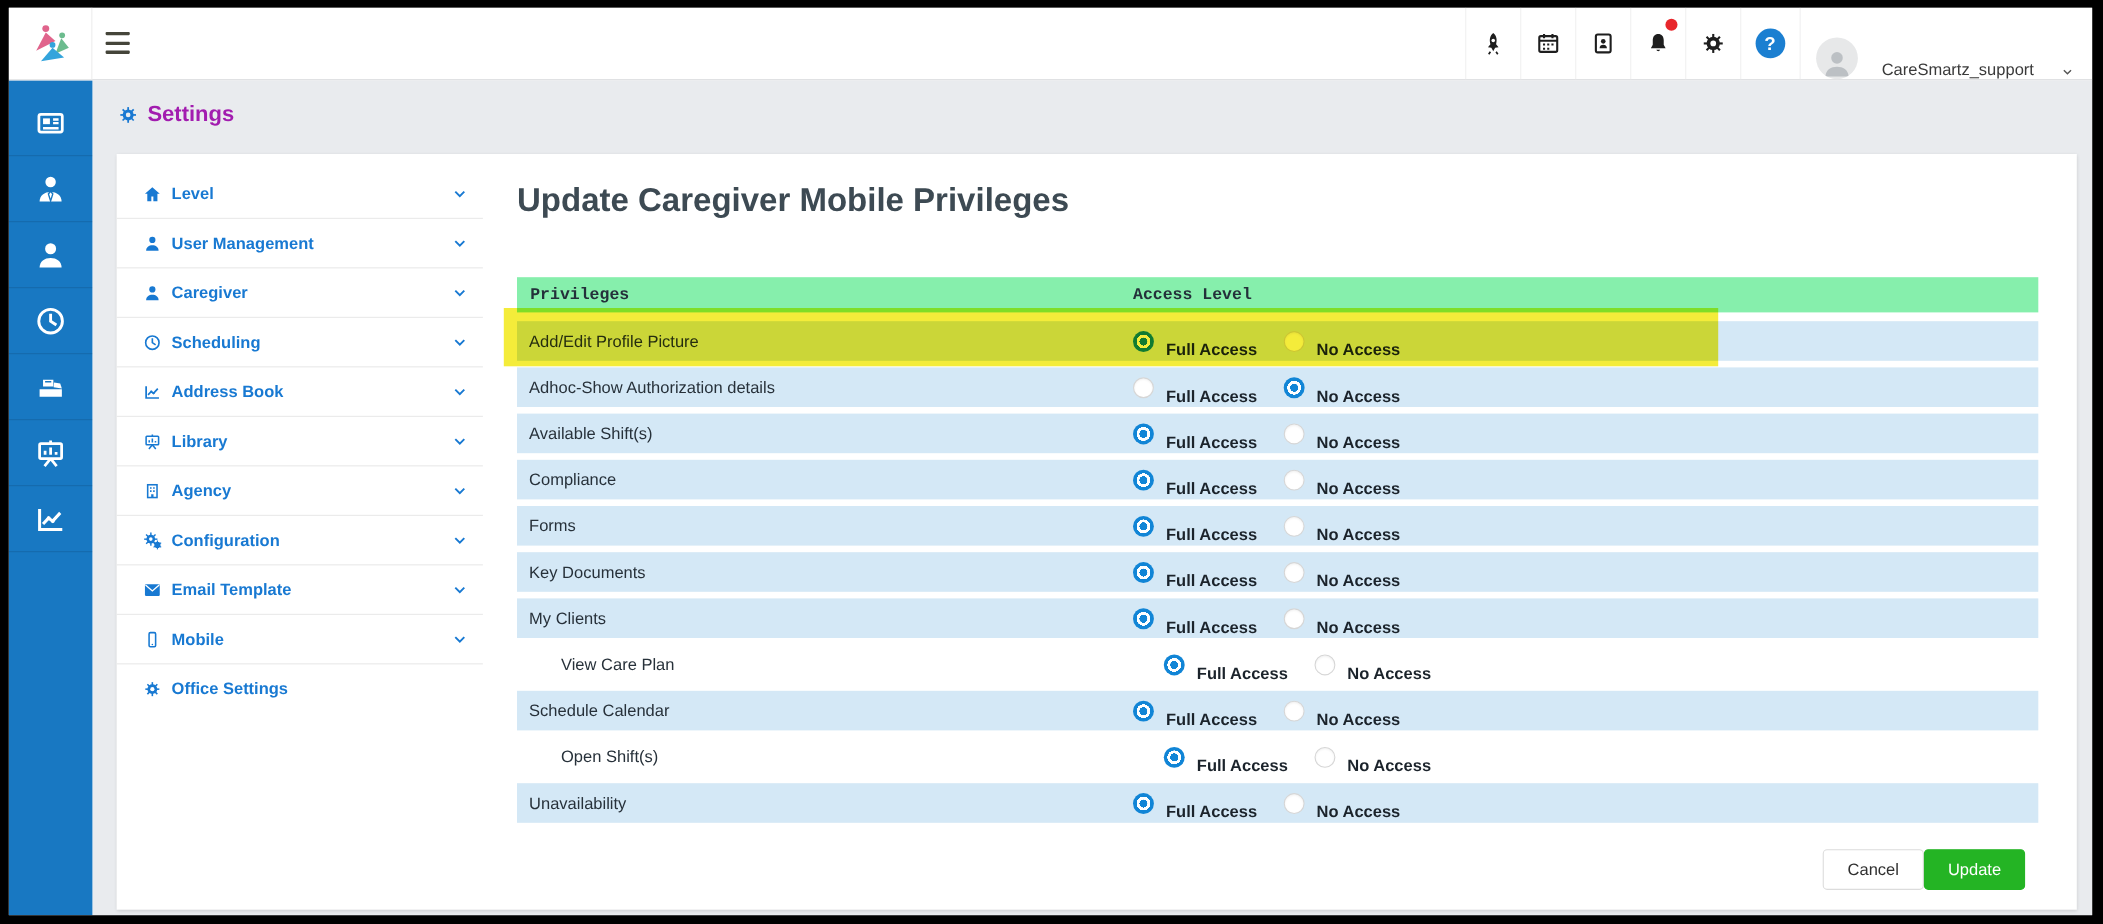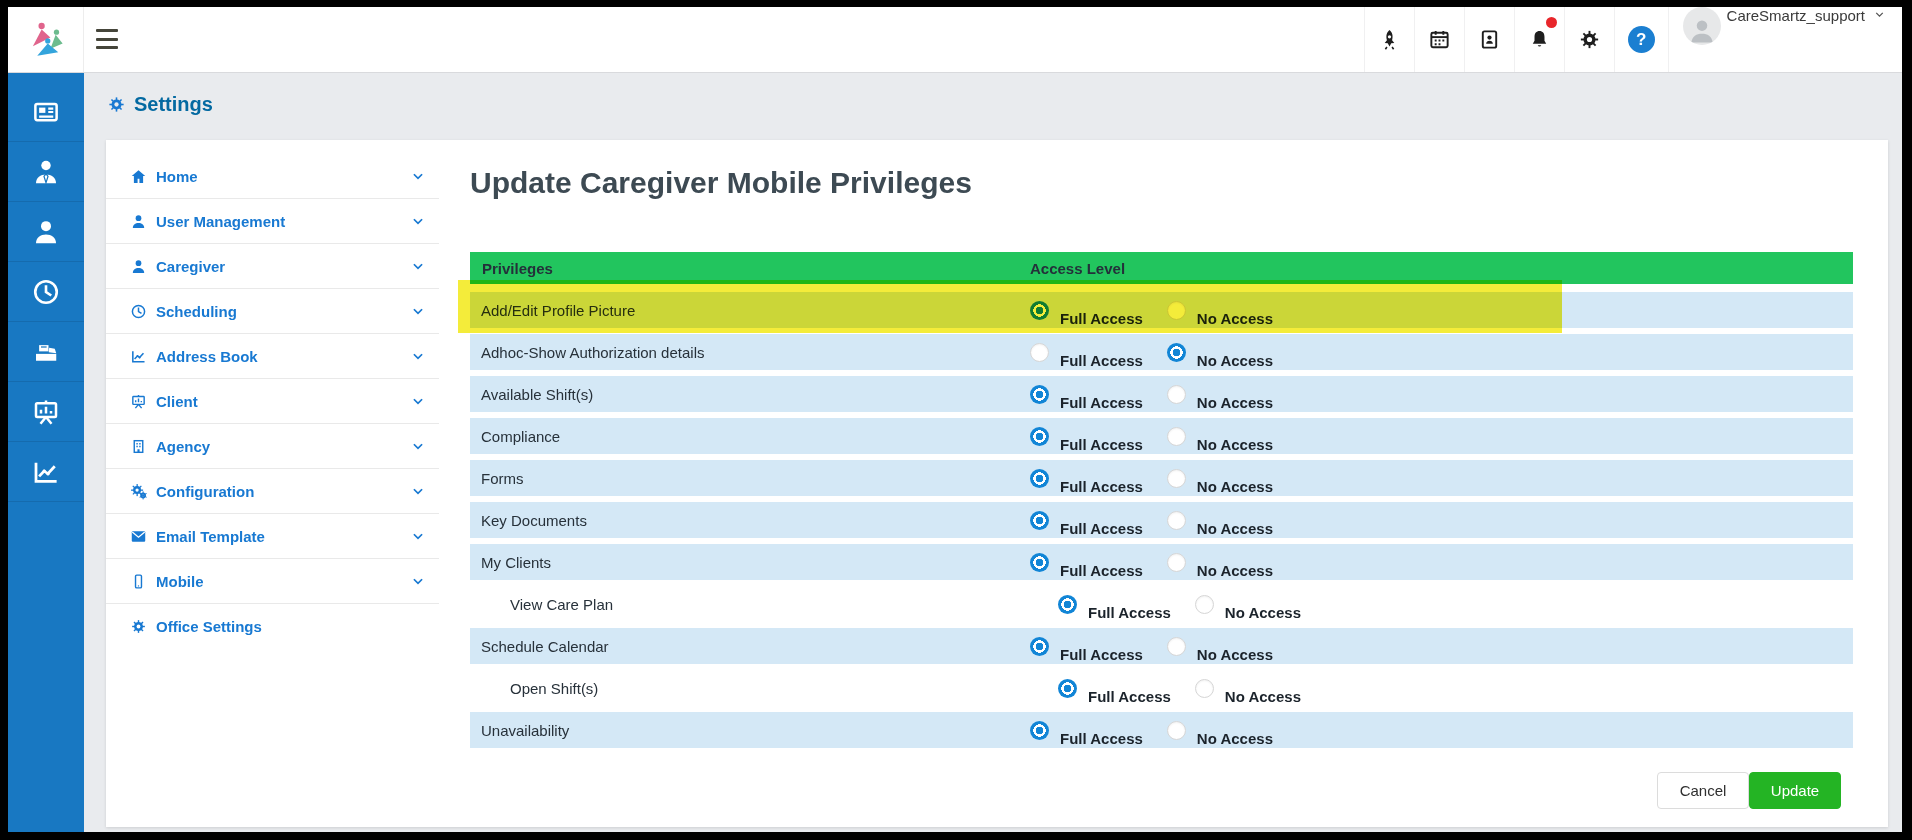--- a/index.html
+++ b/index.html
@@ -14,53 +14,53 @@
   .hamburger span { display:block; height:3px; background:#45453a; border-radius:1px; }
   .search-wrap { position:absolute; left:806px; top:14px; width:302px; height:37px; }
   .search-wrap input { width:100%; height:100%; border:1px solid #cfd0d2; border-radius:4px; padding:0 40px 0 14px; font-size:15px; color:#333; font-family:inherit; outline:none; }
   .search-wrap input::placeholder { color:#9b9b9b; }
   .search-btn { position:absolute; right:8px; top:7px; width:24px; height:24px; color:#2b2b2b; cursor:pointer; }
   .top-right { position:absolute; right:10px; top:0; height:65px; display:flex; align-items:stretch; }
   .tb-cell { display:flex; align-items:center; justify-content:center; padding:0 13px; border-left:1px solid #f0f0f1; position:relative; cursor:pointer; color:#1e1e1e; }
   .tb-cell svg { width:23px; height:23px; }
   .badge-dot { position:absolute; top:10px; right:7px; width:11px; height:11px; border-radius:50%; background:#e8262b; }
   .help-circle { width:27px; height:27px; border-radius:50%; background:#1b7fd1; color:#fff; font-weight:bold; font-size:17px; display:flex; align-items:center; justify-content:center; }
-  .user-cell { display:flex; align-items:flex-start; gap:6px; padding:0 6px 0 14px; border-left:1px solid #f0f0f1; cursor:pointer; }
+  .user-cell { display:flex; align-items:flex-end; gap:22px; padding:0 6px 0 14px; border-left:1px solid #f0f0f1; cursor:pointer; }
   .avatar { width:38px; height:38px; border-radius:50%; background:#e7e8e9; overflow:hidden; display:flex; align-items:flex-end; justify-content:center; }
   .avatar svg { width:30px; height:30px; }
   .user-name { font-size:15px; color:#3a3a3a; }
   .user-caret { width:13px; height:13px; color:#555; margin-left:2px; }
 
   
   .sidebar { position:absolute; left:0; top:66px; bottom:0; width:76px; background:#1878c2; z-index:4; padding-top:9px; }
   .sb-item { height:60px; display:flex; align-items:center; justify-content:center; border-bottom:1px solid rgba(0,0,0,.10); color:#fff; cursor:pointer; }
   .sb-item svg { width:30px; height:30px; }
 
   
   .page { position:absolute; left:76px; top:66px; right:0; bottom:0; background:#e9ebee; }
   .page-title { display:flex; align-items:center; gap:8px; padding:20px 0 0 23px; }
   .page-title svg { width:19px; height:19px; color:#1878d2; }
-  .page-title h2 { font-size:20px; font-weight:bold; color:#0369a1; }
+  .page-title h2 { font-size:20px; font-weight:bold; color:#a21caf; }
 
   .card { position:absolute; left:22px; top:67px; right:14px; bottom:5px; background:#fff; box-shadow:0 1px 3px rgba(0,0,0,.12); }
 
   
   .nav { position:absolute; left:0; top:14px; width:333px; }
   .nav-item { height:45px; display:flex; align-items:center; padding:0 14px 0 24px; border-bottom:1px solid #e9e9e9; cursor:pointer; }
   .nav-item:last-child { border-bottom:none; }
   .nav-item .ni-icon { width:17px; height:17px; color:#1879d2; margin-right:9px; flex:none; display:flex; }
   .nav-item .ni-icon svg { width:17px; height:17px; }
   .nav-item .ni-label { font-size:15px; font-weight:600; color:#1879d2; flex:1; }
   .nav-item .ni-chev { width:14px; height:14px; color:#1879d2; flex:none; }
 
   
   .content { position:absolute; left:364px; top:0; right:0; bottom:0; }
   .content h1 { margin-top:26px; font-size:30px; font-weight:bold; color:#3d4a53; }
   .ptable { position:absolute; left:0; top:112px; right:35px; }
-  .thead { height:32px; background:#22c55e; display:flex; align-items:center; position:relative; margin-bottom:8px; }
+  .thead { height:32px; background:#86efac; display:flex; align-items:center; position:relative; margin-bottom:8px;font-family:Liberation Mono, monospace; }
   .thead .col1 { padding-left:12px; font-size:15px; font-weight:bold; color:#24303a; }
   .thead .col2 { position:absolute; left:560px; font-size:15px; font-weight:bold; color:#24303a; }
   .prow { height:36px; background:#d4e8f6; display:flex; align-items:center; position:relative; margin-bottom:6px; }
   .prow.sub { background:#fff; }
   .prow .plabel { padding-left:11px; font-size:15px; color:#27313a; }
   .prow.sub .plabel { padding-left:40px; }
   .access { position:absolute; left:560px; display:flex; align-items:center; }
   .prow.sub .access { left:588px; }
   .radio { width:19px; height:19px; border-radius:50%; flex:none; cursor:pointer; }
   .radio.on { background:radial-gradient(circle, #1185d6 0 3.6px, #ffffff 3.7px 6.2px, #1185d6 6.3px 100%); }
@@ -231,21 +231,21 @@
     </div>
 
     <div class="card">
       <div class="nav" id="settingsNav">
             <div class="nav-item">
               <span class="ni-icon">
                 <svg viewBox="0 0 24 24">
                   <path d="M12 3l9.5 8.4h-3V21h-5.2v-6h-2.6v6H5.5v-9.6h-3z" fill="currentColor"></path>
                 </svg>
               </span>
-              <span class="ni-label">Home</span>
+              <span class="ni-label">Level</span>
               <span class="ni-chev"><svg viewBox="0 0 24 24" fill="none" stroke="currentColor" stroke-width="3">
                   <path d="M5 9l7 7 7-7"></path>
                 </svg></span>
             </div>
             <div class="nav-item">
               <span class="ni-icon">
                 <svg viewBox="0 0 24 24">
                   <circle cx="12" cy="7.3" r="4" fill="currentColor"></circle>
                   <path d="M4 21c0-4.6 3.6-7 8-7s8 2.4 8 7z" fill="currentColor"></path>
                 </svg>
@@ -294,21 +294,21 @@
                 </svg></span>
             </div>
             <div class="nav-item">
               <span class="ni-icon">
                 <svg viewBox="0 0 24 24">
                   <rect x="4" y="5" width="16" height="11" rx="1" fill="none" stroke="currentColor" stroke-width="2"></rect>
                   <path d="M12 2.8V5M12 16l-4.4 5.4M12 16l4.4 5.4" stroke="currentColor" stroke-width="2" fill="none"></path>
                   <path d="M8 13.2v-3M12 13.2V7.8M16 13.2v-2" stroke="currentColor" stroke-width="2"></path>
                 </svg>
               </span>
-              <span class="ni-label">Client</span>
+              <span class="ni-label">Library</span>
               <span class="ni-chev"><svg viewBox="0 0 24 24" fill="none" stroke="currentColor" stroke-width="3">
                   <path d="M5 9l7 7 7-7"></path>
                 </svg></span>
             </div>
             <div class="nav-item">
               <span class="ni-icon">
                 <svg viewBox="0 0 24 24">
                   <rect x="6" y="3.8" width="12" height="16.4" fill="none" stroke="currentColor" stroke-width="2"></rect>
                   <path d="M9 7h2v2H9zM13 7h2v2h-2zM9 11h2v2H9zM13 11h2v2h-2zM10.5 16h3v4.2h-3z" fill="currentColor"></path>
                 </svg>

